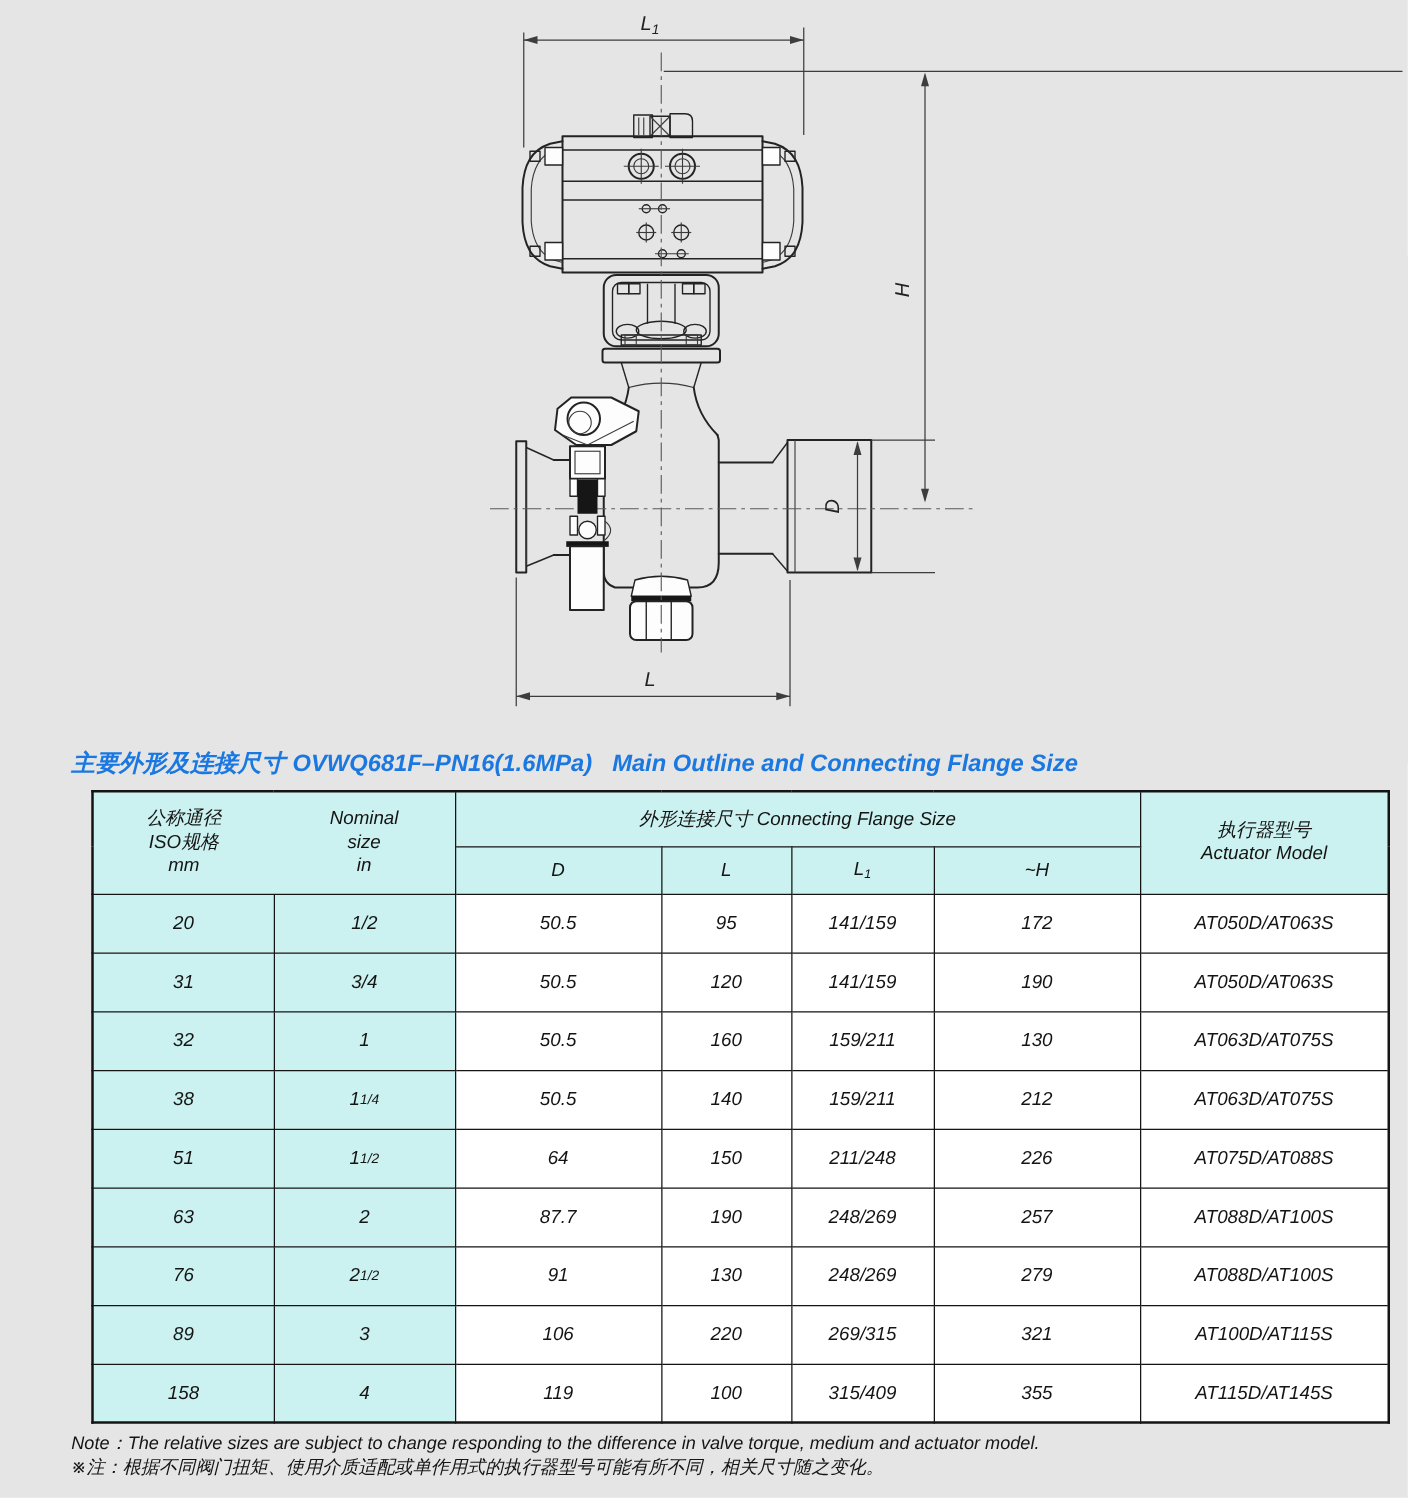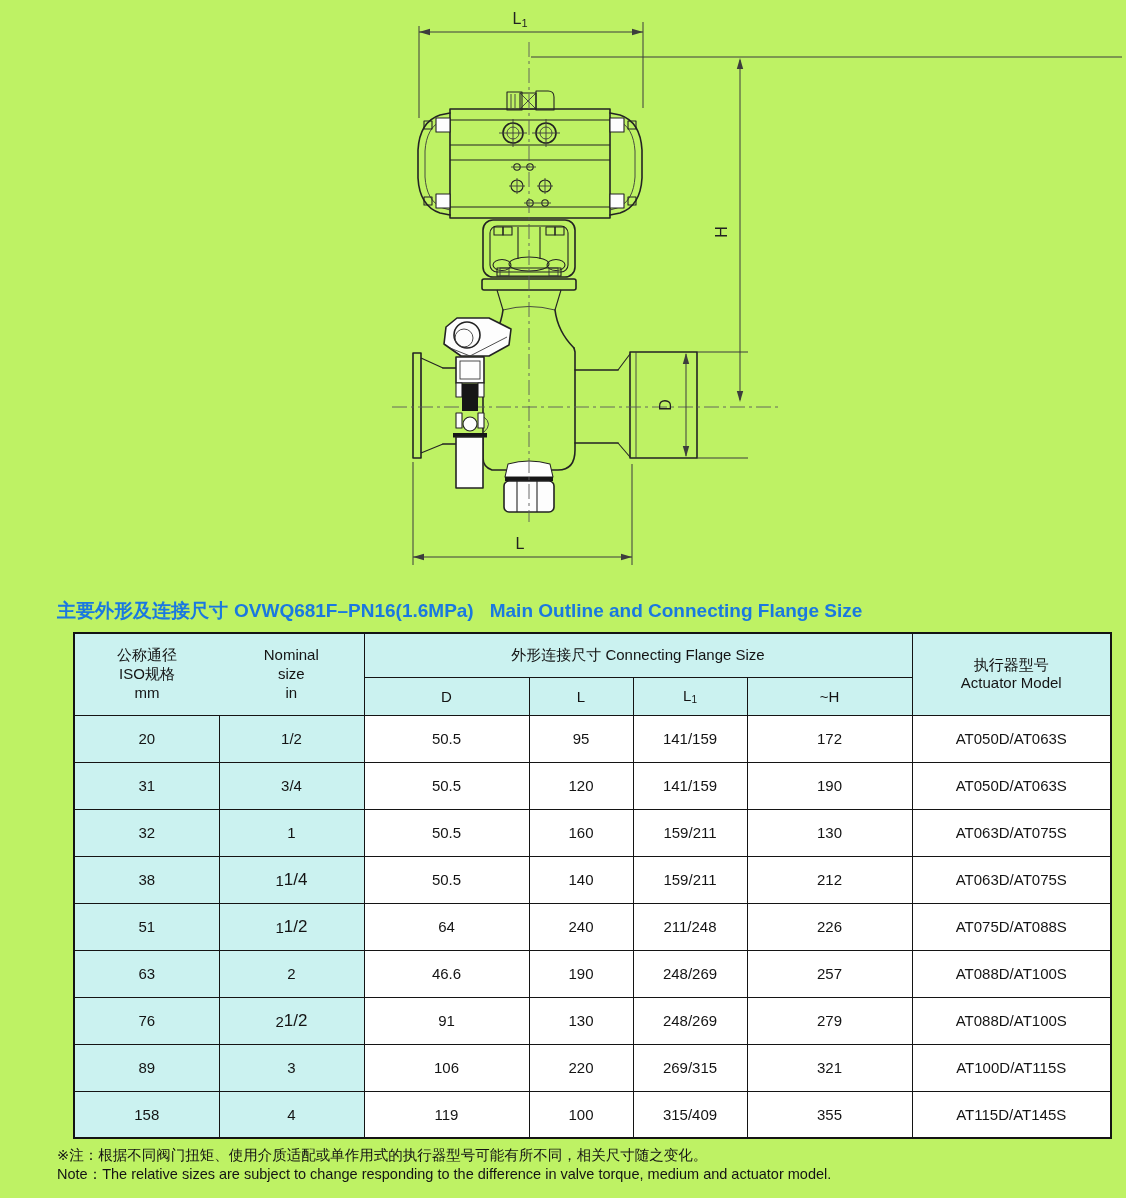--- a/index.html
+++ b/index.html
@@ -1,23 +1,24 @@
 <!DOCTYPE html>
 <html><head>
 <meta charset="utf-8">
 <style>
   html,body{margin:0;padding:0;}
   body{background:#ffffff;}
   .page{
     position:relative;
     width:1126px;height:1198px;
-    background:#bef264;
+    background:#e5e5e5;
     font-family:"Liberation Sans","DejaVu Sans",sans-serif;
     color:#141414;
     overflow:hidden;
+    font-style:italic;
   }
   
   .drawing-wrap{position:absolute;left:0;top:0;width:1126px;height:592px;}
   .obj{stroke:#232323;stroke-width:1.6;fill:none;stroke-linejoin:round;stroke-linecap:round;}
   .obj2{stroke:#232323;stroke-width:1.1;fill:none;stroke-linejoin:round;}
   .thin{stroke:#3a3a3a;stroke-width:0.9;fill:none;}
   .dim{stroke:#3d3d3d;stroke-width:1;fill:none;}
   .cl{stroke:#5a5a5a;stroke-width:0.9;fill:none;stroke-dasharray:15 4 3 4;}
   .blk{fill:#161616;stroke:none;}
   .wht{fill:#fdfdfd;}
@@ -43,21 +44,21 @@
     font-weight:normal;padding:0;
   }
   table.spec thead th{background:#cbf2f0;}
   table.spec td.cyan{background:#cbf2f0;}
   tr.hrow1{height:44px;}
   tr.hrow2{height:38px;}
   table.spec tbody tr{height:47px;background:#ffffff;}
   .pre{white-space:pre-line;line-height:1.25;}
   th.no-r{border-right:none !important;}
   th.no-l{border-left:none !important;}
-  .fr{font-size:17px;vertical-align:1px;}
+  .fr{font-size:11px;vertical-align:1px;}
   .subn{font-size:10px;vertical-align:-2px;}
   
   .notes{position:absolute;left:57px;top:1146px;width:1040px;font-size:14.5px;line-height:1.32;color:#141414;}
 </style>
 </head>
 <body>
 
 <div class="page">
 
   <div class="drawing-wrap">
@@ -309,29 +310,29 @@
           <td>50.5</td>
           <td>140</td>
           <td>159/211</td>
           <td>212</td>
           <td>AT063D/AT075S</td>
         </tr>
         <tr>
           <td class="cyan">51</td>
           <td class="cyan">1<span class="fr">1/2</span></td>
           <td>64</td>
-          <td>240</td>
+          <td>150</td>
           <td>211/248</td>
           <td>226</td>
           <td>AT075D/AT088S</td>
         </tr>
         <tr>
           <td class="cyan">63</td>
           <td class="cyan">2</td>
-          <td>46.6</td>
+          <td>87.7</td>
           <td>190</td>
           <td>248/269</td>
           <td>257</td>
           <td>AT088D/AT100S</td>
         </tr>
         <tr>
           <td class="cyan">76</td>
           <td class="cyan">2<span class="fr">1/2</span></td>
           <td>91</td>
           <td>130</td>
@@ -354,17 +355,17 @@
           <td>119</td>
           <td>100</td>
           <td>315/409</td>
           <td>355</td>
           <td>AT115D/AT145S</td>
         </tr>
       </tbody>
   </table>
 
   <div class="notes">
+    <div>Note：The relative sizes are subject to change responding to the difference in valve torque, medium and actuator model.</div>
     <div>※注：根据不同阀门扭矩、使用介质适配或单作用式的执行器型号可能有所不同，相关尺寸随之变化。</div>
-    <div>Note：The relative sizes are subject to change responding to the difference in valve torque, medium and actuator model.</div>
   </div>
 
 </div>
 
 </body></html>

